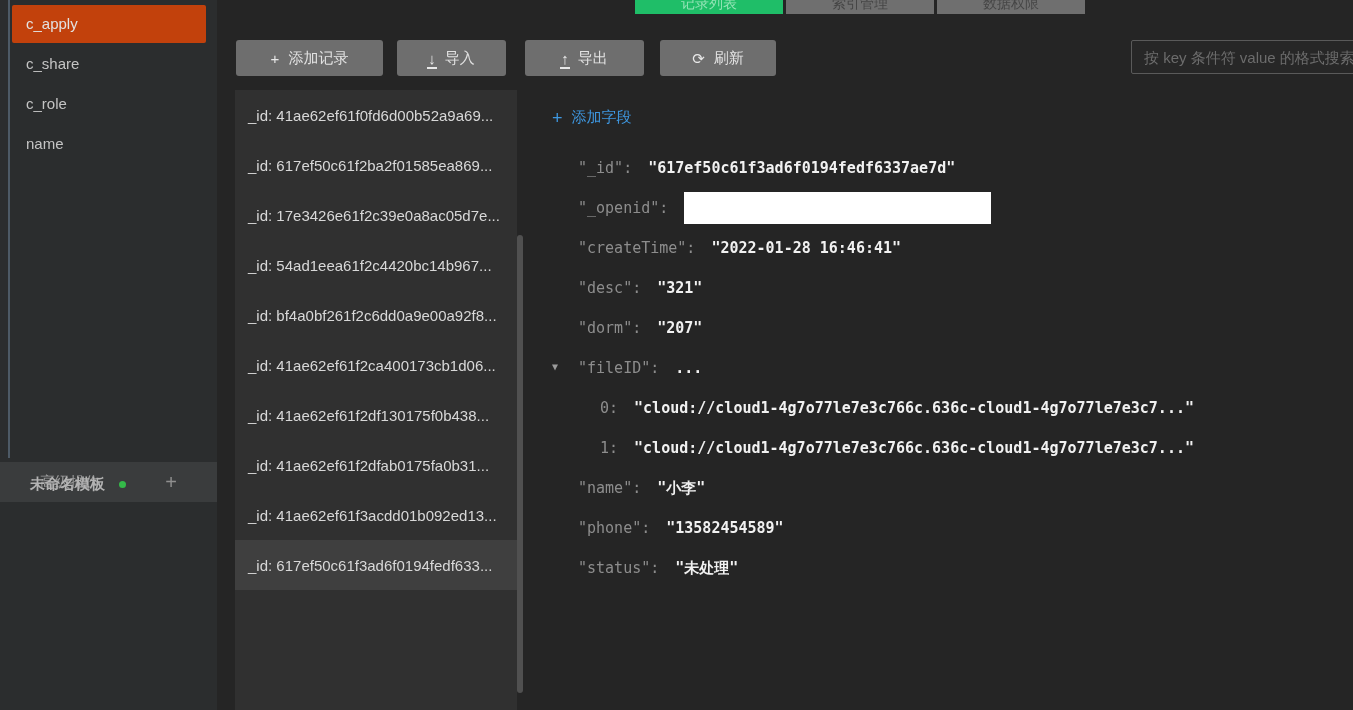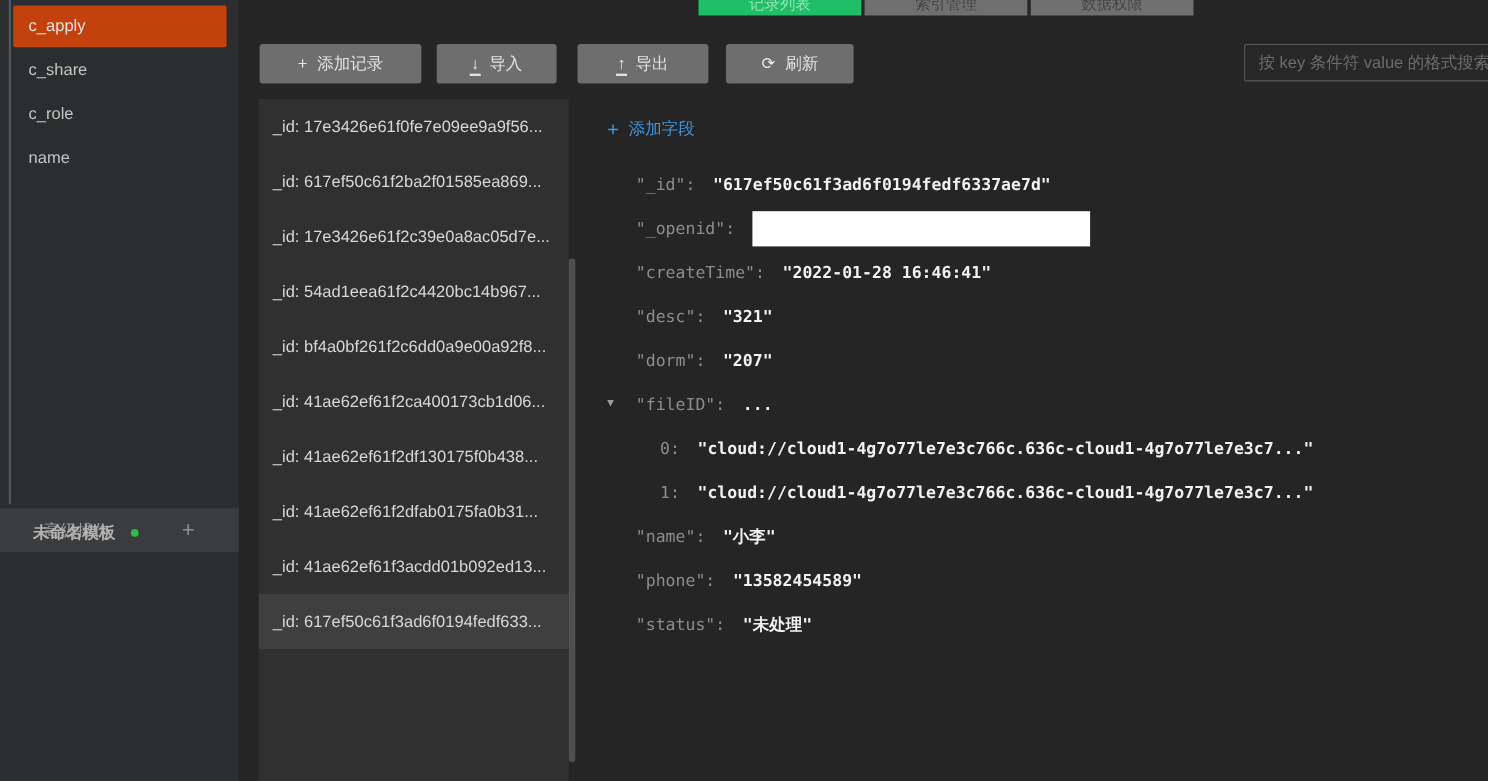--- a/index.html
+++ b/index.html
@@ -103,21 +103,21 @@
   <span class="btn-icon tray">↑</span>
   <span>导出</span>
 </button>
 <button class="btn" id="btn-refresh">
   <span class="btn-icon">⟳</span>
   <span>刷新</span>
 </button>
 <input class="search-input" type="text" placeholder="按 key 条件符 value 的格式搜索" style="">
 
 <div class="record-list">
-    <div class="record-row">_id: 17e3426e61f0fe7e09ee9a9f56...</div>
+    <div class="record-row">_id: 41ae62ef61f0fd6d00b52a9a69...</div>
     <div class="record-row">_id: 617ef50c61f2ba2f01585ea869...</div>
     <div class="record-row">_id: 17e3426e61f2c39e0a8ac05d7e...</div>
     <div class="record-row">_id: 54ad1eea61f2c4420bc14b967...</div>
     <div class="record-row">_id: bf4a0bf261f2c6dd0a9e00a92f8...</div>
     <div class="record-row">_id: 41ae62ef61f2ca400173cb1d06...</div>
     <div class="record-row">_id: 41ae62ef61f2df130175f0b438...</div>
     <div class="record-row">_id: 41ae62ef61f2dfab0175fa0b31...</div>
     <div class="record-row">_id: 41ae62ef61f3acdd01b092ed13...</div>
     <div class="record-row selected">_id: 617ef50c61f3ad6f0194fedf633...</div>
   </div>

